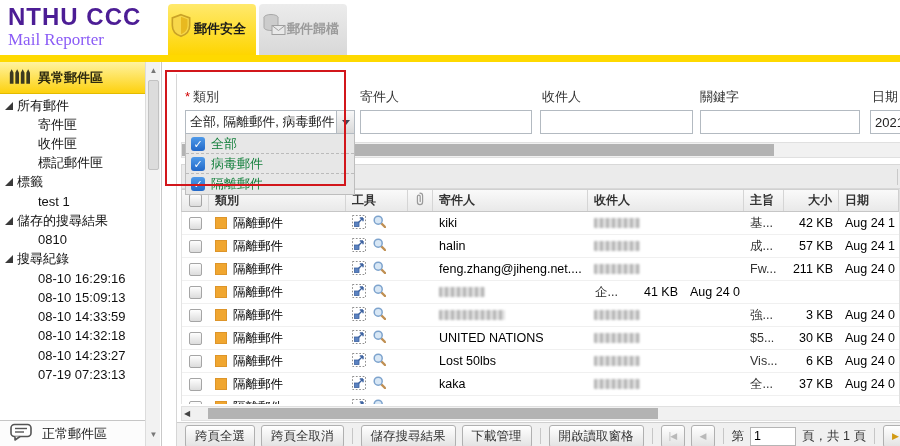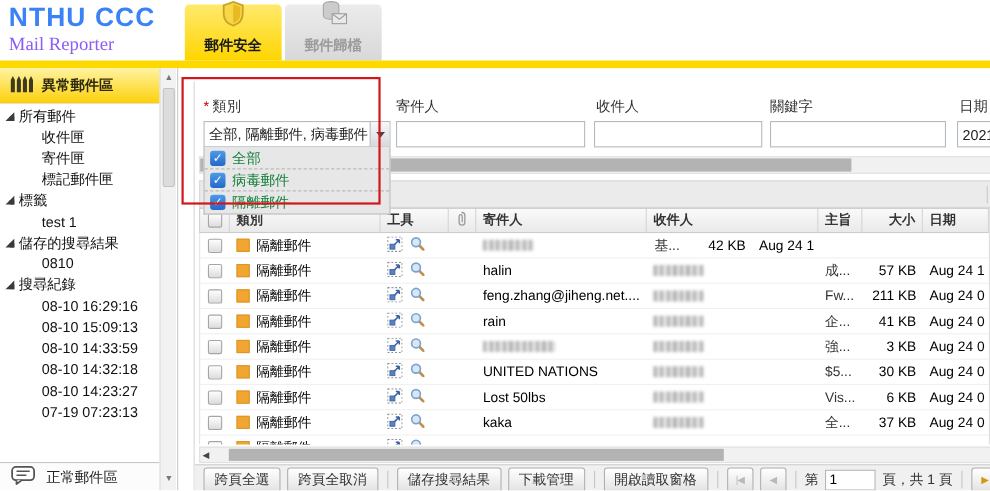--- a/index.html
+++ b/index.html
@@ -3,24 +3,24 @@
 <meta charset="utf-8">
 <style>
   html,body{margin:0;padding:0;background:#fff;}
   *{box-sizing:border-box;}
   .app{position:relative;width:900px;height:446px;overflow:hidden;background:#fff;
        font-family:"Liberation Sans","DejaVu Sans",sans-serif;color:#222;font-size:13px;}
 
   
   .top{position:absolute;left:0;top:0;width:900px;height:55px;background:#fff;}
   .logo{position:absolute;left:8px;top:4px;}
-  .logo-title{font-size:24px;font-weight:bold;letter-spacing:1px;color:#3b82f6;line-height:26px;}
+  .logo-title{font-size:24px;font-weight:bold;letter-spacing:1px;color:#4c1d95;line-height:26px;}
   .logo-sub{font-family:"Liberation Serif","DejaVu Serif",serif;font-size:17px;color:#8b5cf6;line-height:20px;}
   .tabs{position:absolute;left:168px;top:4px;height:51px;display:flex;gap:3px;}
-  .tab{width:88px;height:51px;border-radius:4px 4px 0 0;display:flex;flex-direction:column;align-items:center;justify-content:flex-end;padding-bottom:5px;cursor:pointer;}
+  .tab{width:88px;height:51px;border-radius:4px 4px 0 0;display:flex;align-items:center;padding-bottom:5px;cursor:pointer;}
   .tab.active{background:linear-gradient(#ffe96d,#fed500);}
   .tab.inactive{background:linear-gradient(#ececec,#d8d8d8);}
   .tab .tab-label{font-size:13px;font-weight:bold;margin-top:3px;}
   .tab.active .tab-label{color:#1a1a1a;}
   .tab.inactive .tab-label{color:#9b9b9b;}
   .yellow-bar{position:absolute;left:0;top:55px;width:900px;height:7px;background:#fed900;}
 
   
   .sidebar{position:absolute;left:0;top:62px;width:162px;height:384px;background:#fff;border-right:1px solid #c9c9c9;}
   .sb-head{position:absolute;left:0;top:0;width:146px;height:32px;background:linear-gradient(#fff3a1,#fdd10e);
@@ -166,25 +166,25 @@
       </span>
       <span class="sb-head-label">異常郵件區</span>
     </div>
     <div class="sb-tree">
         <div class="tree-item parent">
     <span class="tree-arrow"></span>
     <span class="tree-label">所有郵件</span>
   </div>
         <div class="tree-item child">
 
+    <span class="tree-label">寄件匣</span>
+  </div>
+        <div class="tree-item child">
+
     <span class="tree-label">收件匣</span>
-  </div>
-        <div class="tree-item child">
-
-    <span class="tree-label">寄件匣</span>
   </div>
         <div class="tree-item child">
 
     <span class="tree-label">標記郵件匣</span>
   </div>
         <div class="tree-item parent">
     <span class="tree-arrow"></span>
     <span class="tree-label">標籤</span>
   </div>
         <div class="tree-item child">
@@ -329,20 +329,21 @@
         </svg>
       </span>
       <span>
         <svg width="13" height="13" viewBox="0 0 13 13">
           <line x1="8" y1="8" x2="12" y2="12" stroke="#bf8f52" stroke-width="2.4" stroke-linecap="round"></line>
           <circle cx="5.2" cy="5.2" r="4" fill="#d8e7f5" stroke="#7da3cd" stroke-width="1.5"></circle>
         </svg>
       </span>
     </div>
     <div class="cell c-clip"></div>
+    <div class="cell c-sender">kiki</div>
     <div class="cell c-recipient">
             <span class="blur-bar"></span>
           </div>
     <div class="cell c-subject">基...</div>
     <div class="cell c-size">42 KB</div>
     <div class="cell c-date">Aug 24 1</div>
   </div>
         <div class="trow">
     <div class="cell c-check">
             <span class="cb"></span>
@@ -424,21 +425,20 @@
         </svg>
       </span>
       <span>
         <svg width="13" height="13" viewBox="0 0 13 13">
           <line x1="8" y1="8" x2="12" y2="12" stroke="#bf8f52" stroke-width="2.4" stroke-linecap="round"></line>
           <circle cx="5.2" cy="5.2" r="4" fill="#d8e7f5" stroke="#7da3cd" stroke-width="1.5"></circle>
         </svg>
       </span>
     </div>
     <div class="cell c-clip"></div>
-    <div class="cell c-sender">rain</div>
     <div class="cell c-recipient">
             <span class="blur-bar"></span>
           </div>
     <div class="cell c-subject">企...</div>
     <div class="cell c-size">41 KB</div>
     <div class="cell c-date">Aug 24 0</div>
   </div>
         <div class="trow">
     <div class="cell c-check">
             <span class="cb"></span>

